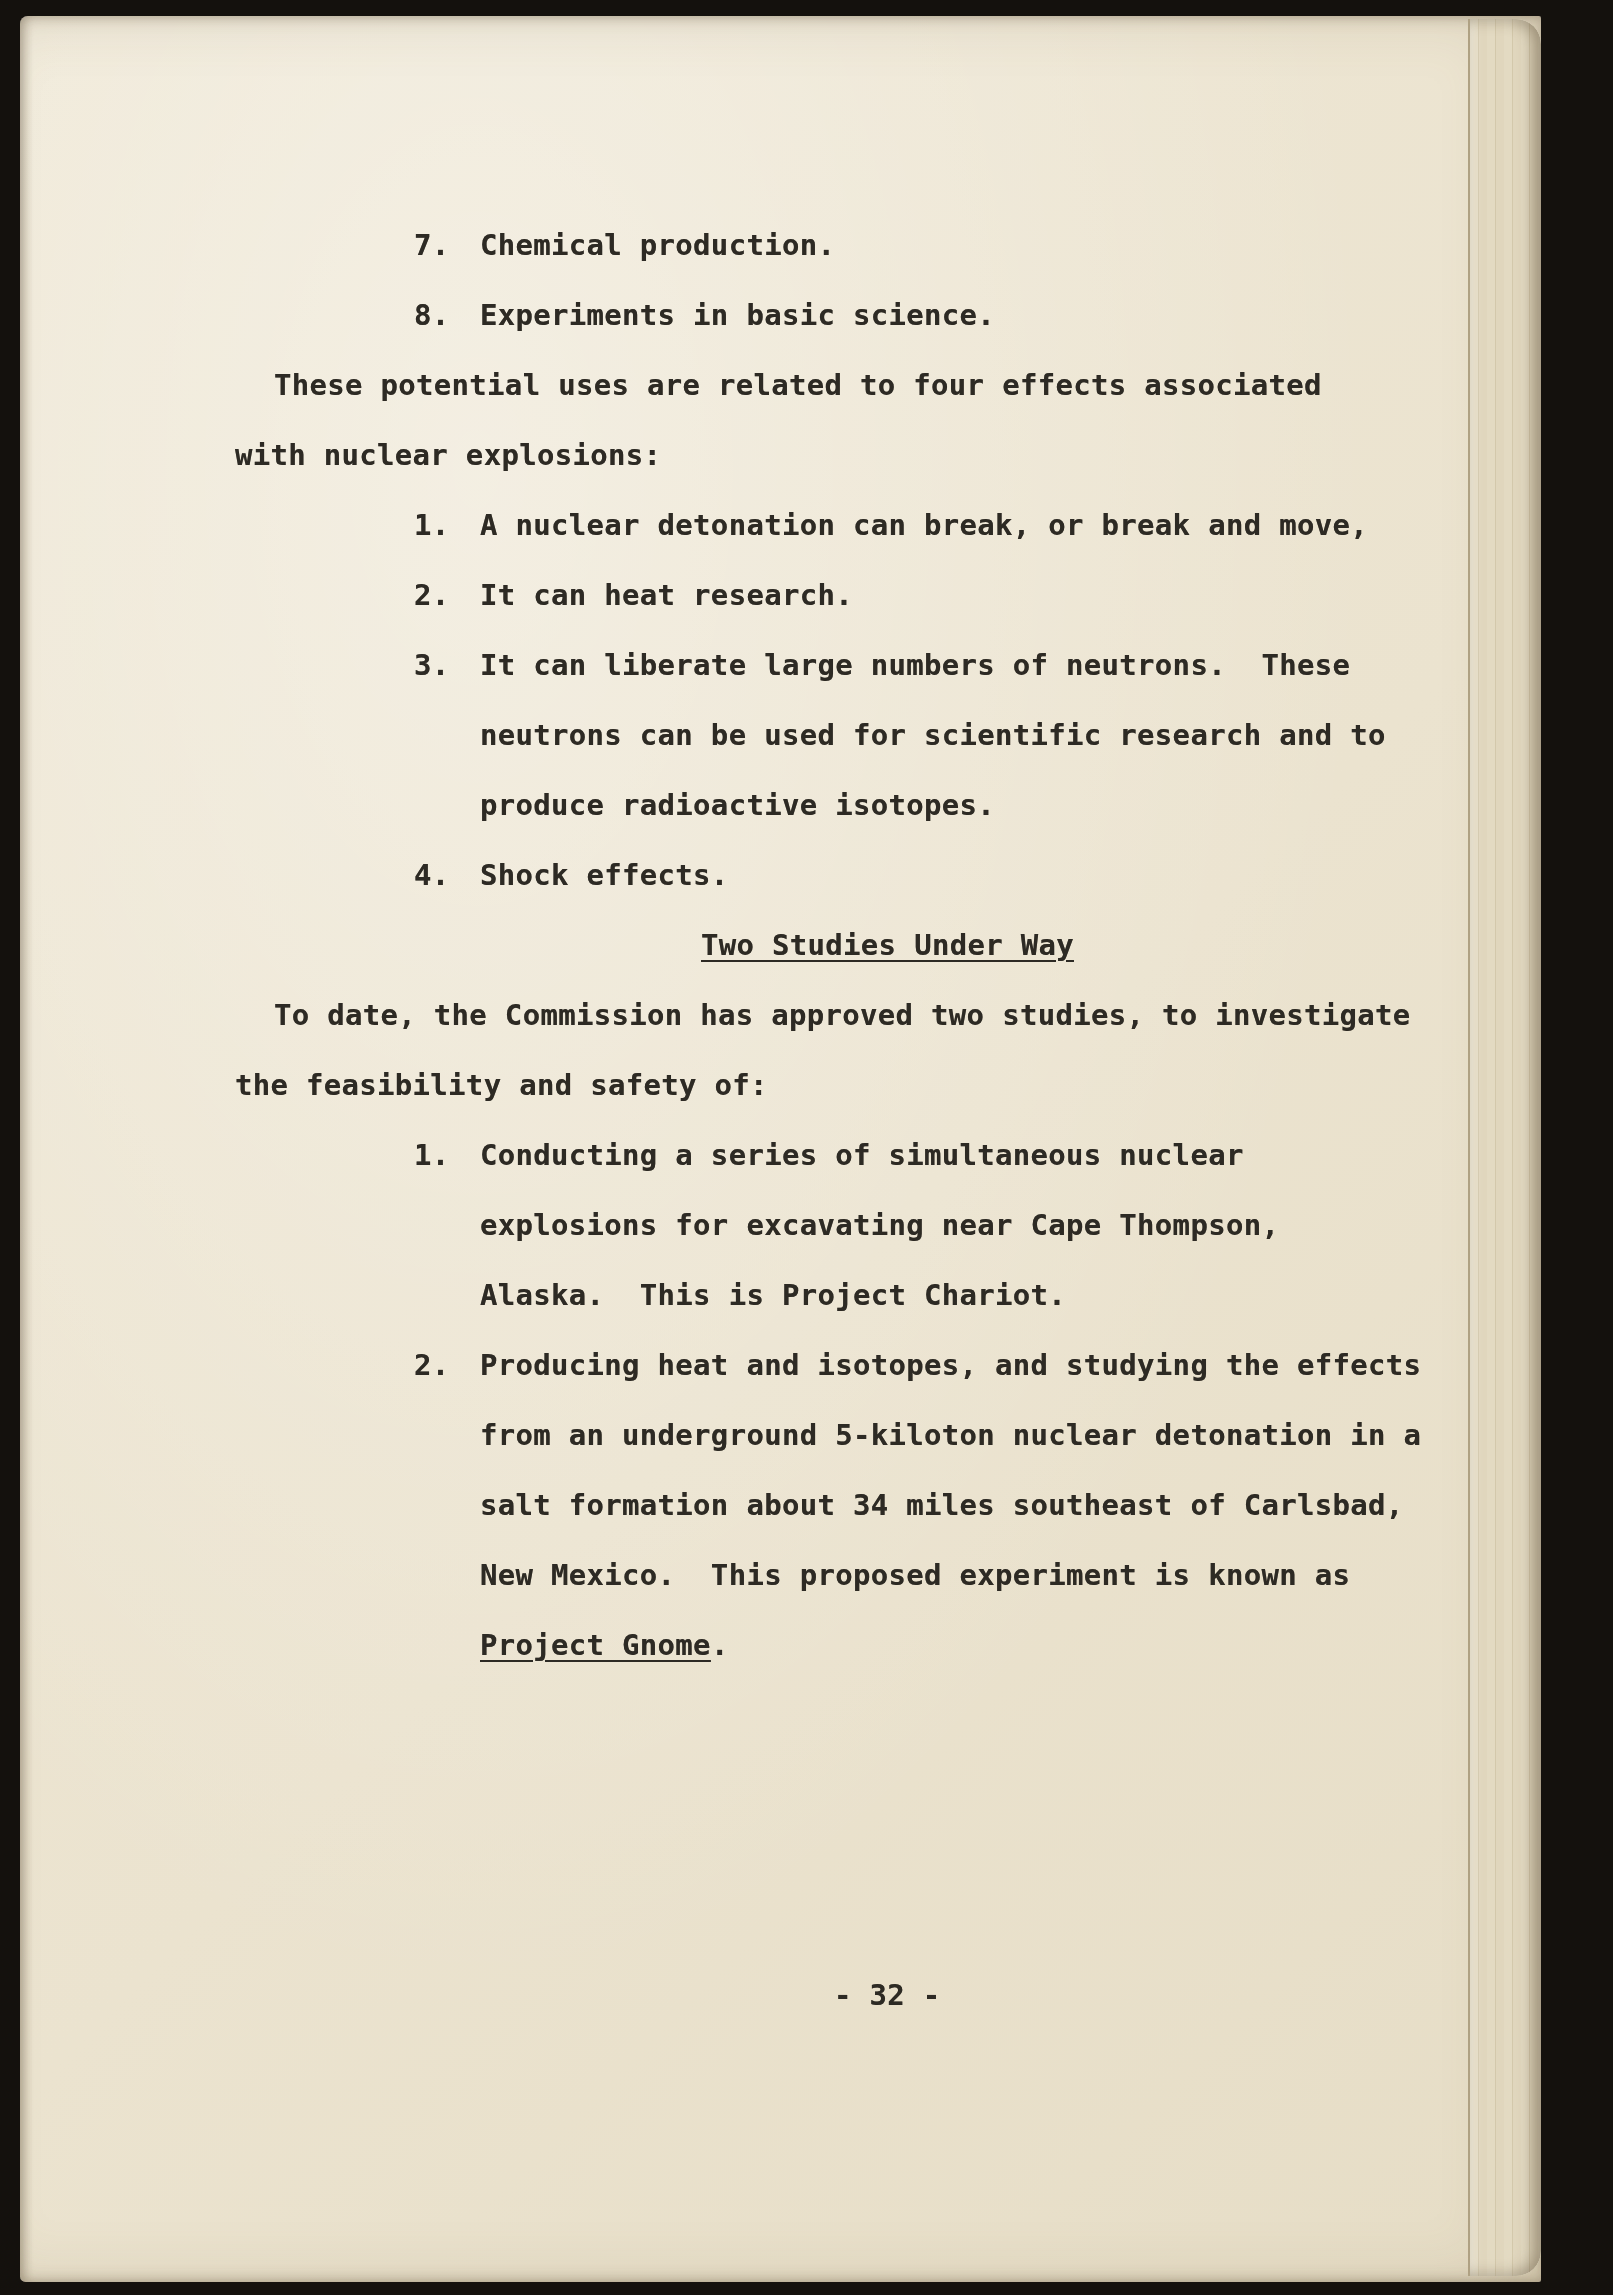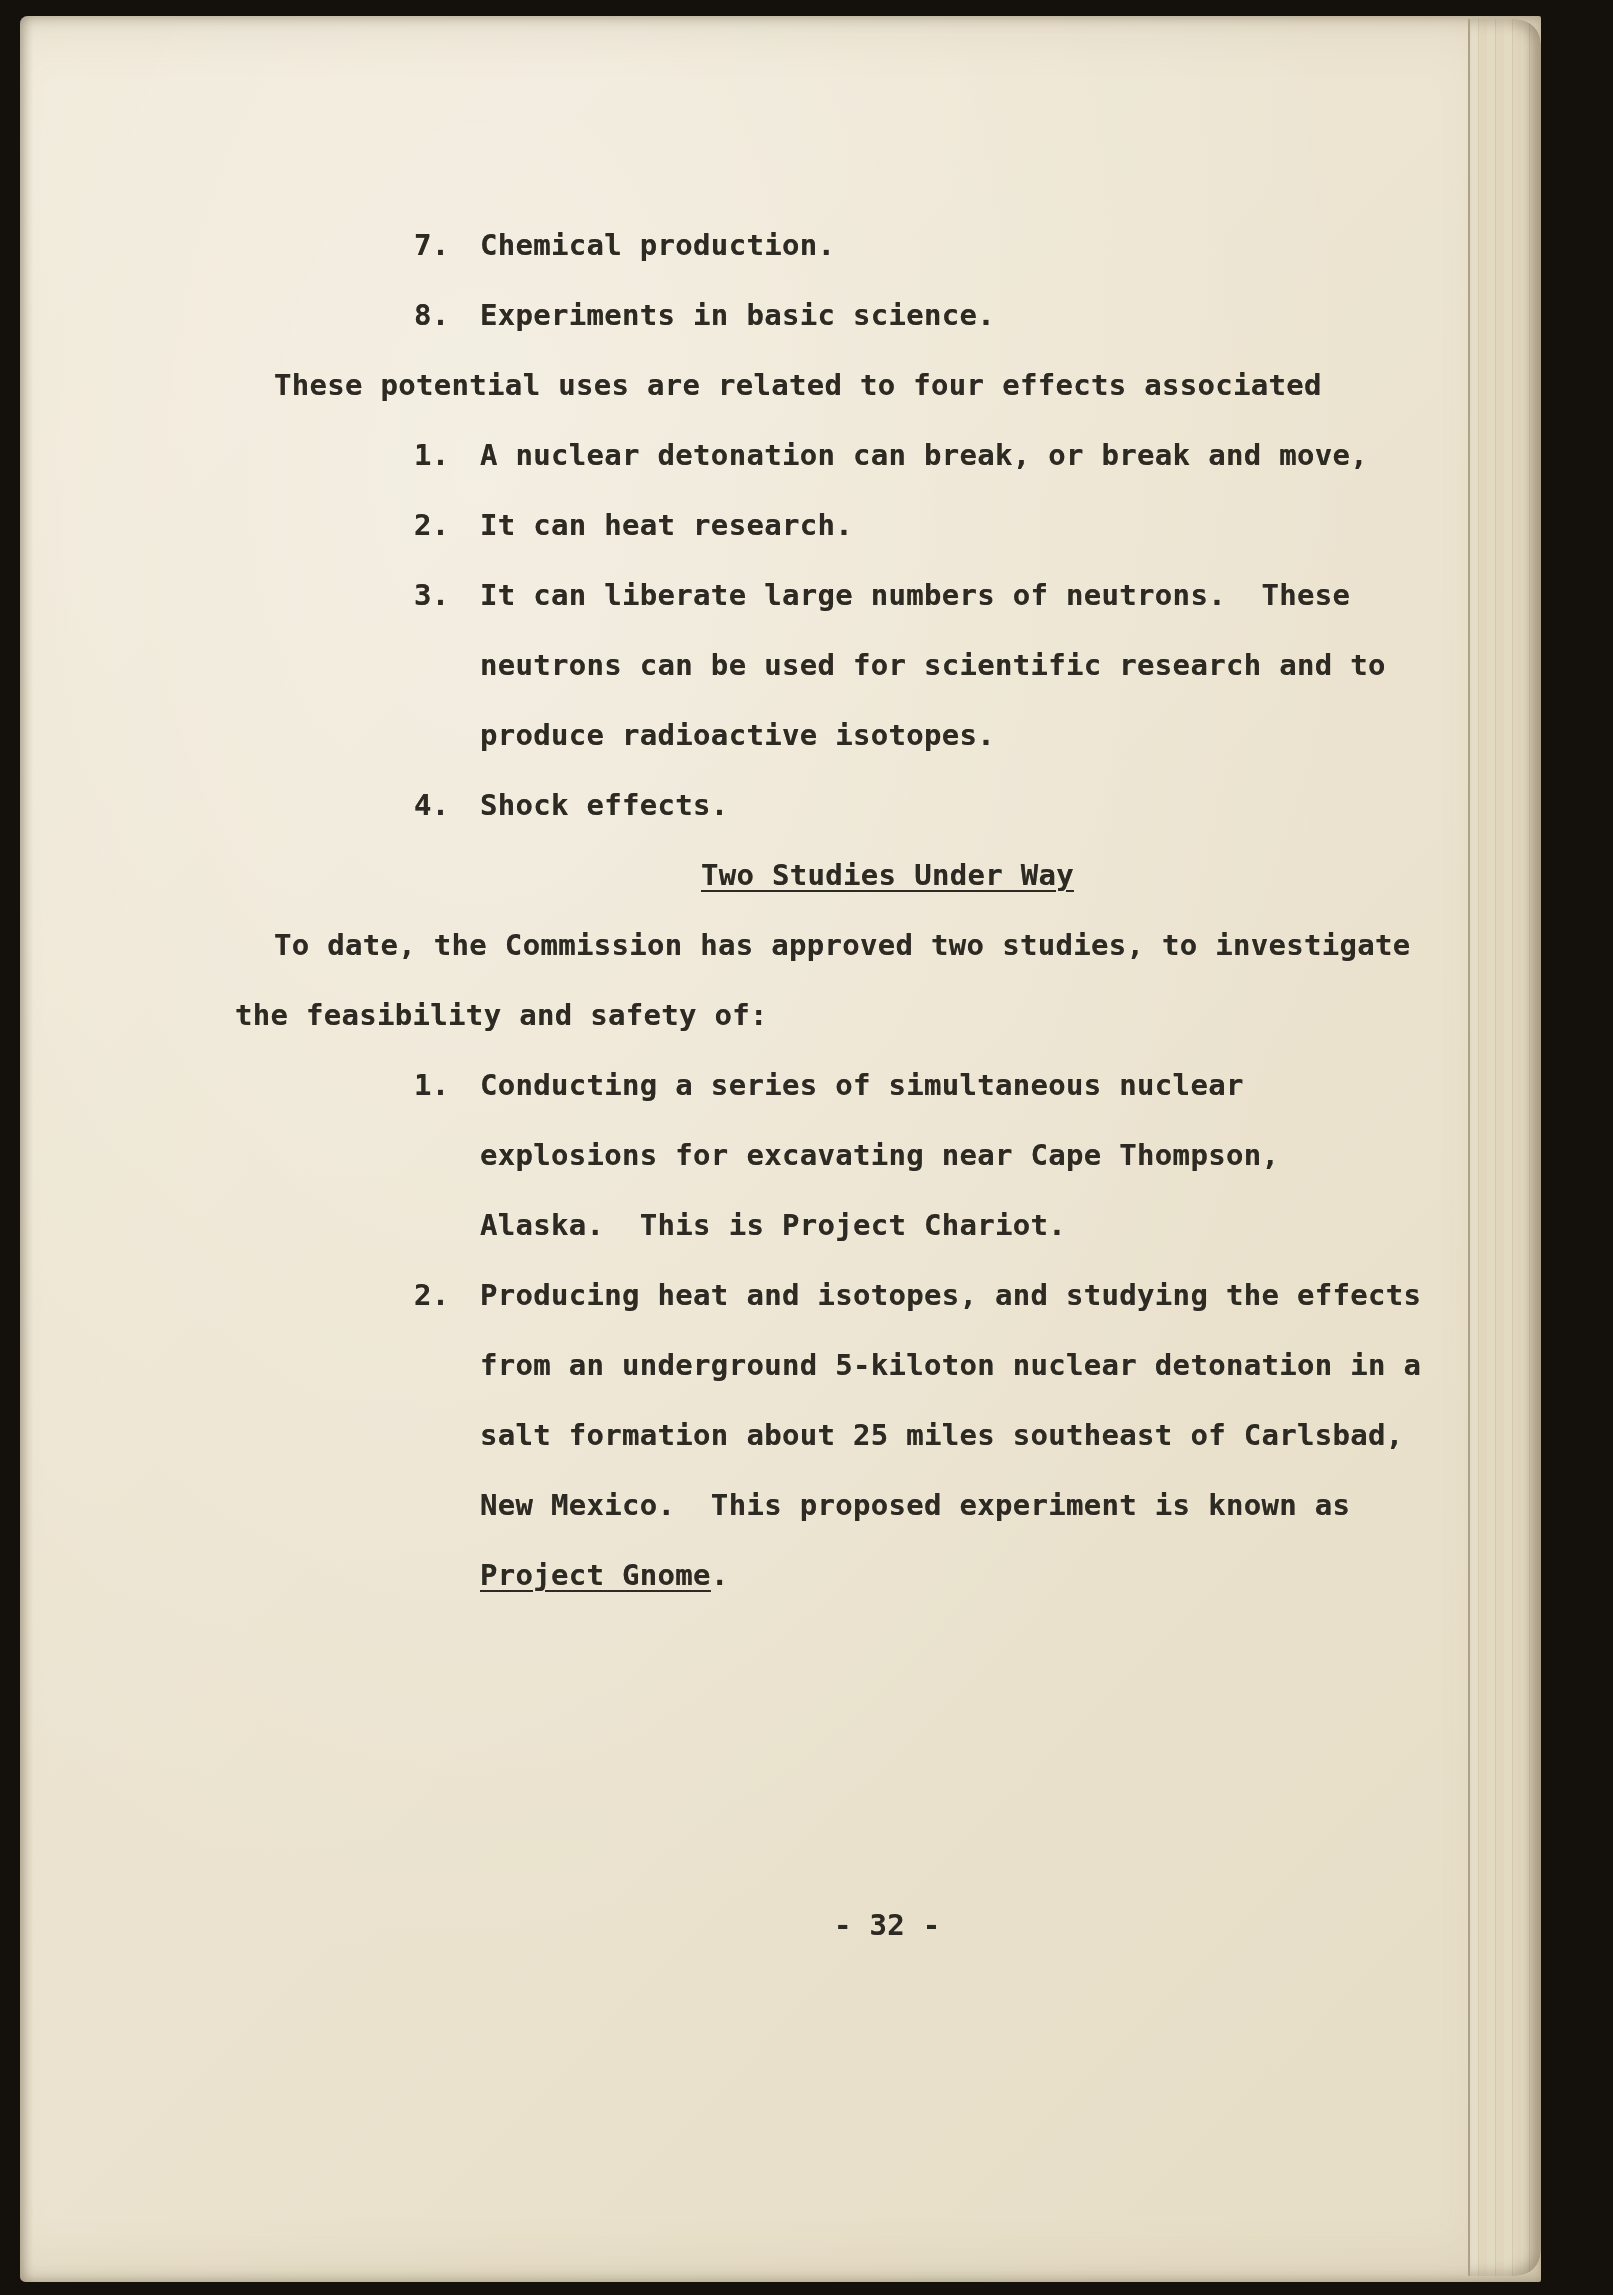--- a/index.html
+++ b/index.html
@@ -74,20 +74,21 @@
       </div>
       <div class="li">
         <span class="num">8.</span>
         <div class="li-lines">
           <div class="line">Experiments in basic science.</div>
         </div>
       </div>
 
       <div class="para">
         <div class="line indent">These potential uses are related to four effects associated</div>
+        <div class="line">with nuclear explosions:</div>
       </div>
 
       <div class="li">
         <span class="num">1.</span>
         <div class="li-lines">
           <div class="line">A nuclear detonation can break, or break and move,</div>
         </div>
       </div>
       <div class="li">
         <span class="num">2.</span>
@@ -123,21 +124,21 @@
           <div class="line">Conducting a series of simultaneous nuclear</div>
           <div class="line">explosions for excavating near Cape Thompson,</div>
           <div class="line">Alaska.  This is Project Chariot.</div>
         </div>
       </div>
       <div class="li">
         <span class="num">2.</span>
         <div class="li-lines">
           <div class="line">Producing heat and isotopes, and studying the effects</div>
           <div class="line">from an underground 5-kiloton nuclear detonation in a</div>
-          <div class="line">salt formation about 25 miles southeast of Carlsbad,</div>
+          <div class="line">salt formation about 34 miles southeast of Carlsbad,</div>
           <div class="line">New Mexico.  This proposed experiment is known as</div>
           <div class="line"><span class="u">Project Gnome</span><span>.</span></div>
         </div>
       </div>
 
       <div class="page-number">- 32 -</div>
 
     </div>
     <div class="fore-edge"></div>
   </div>

